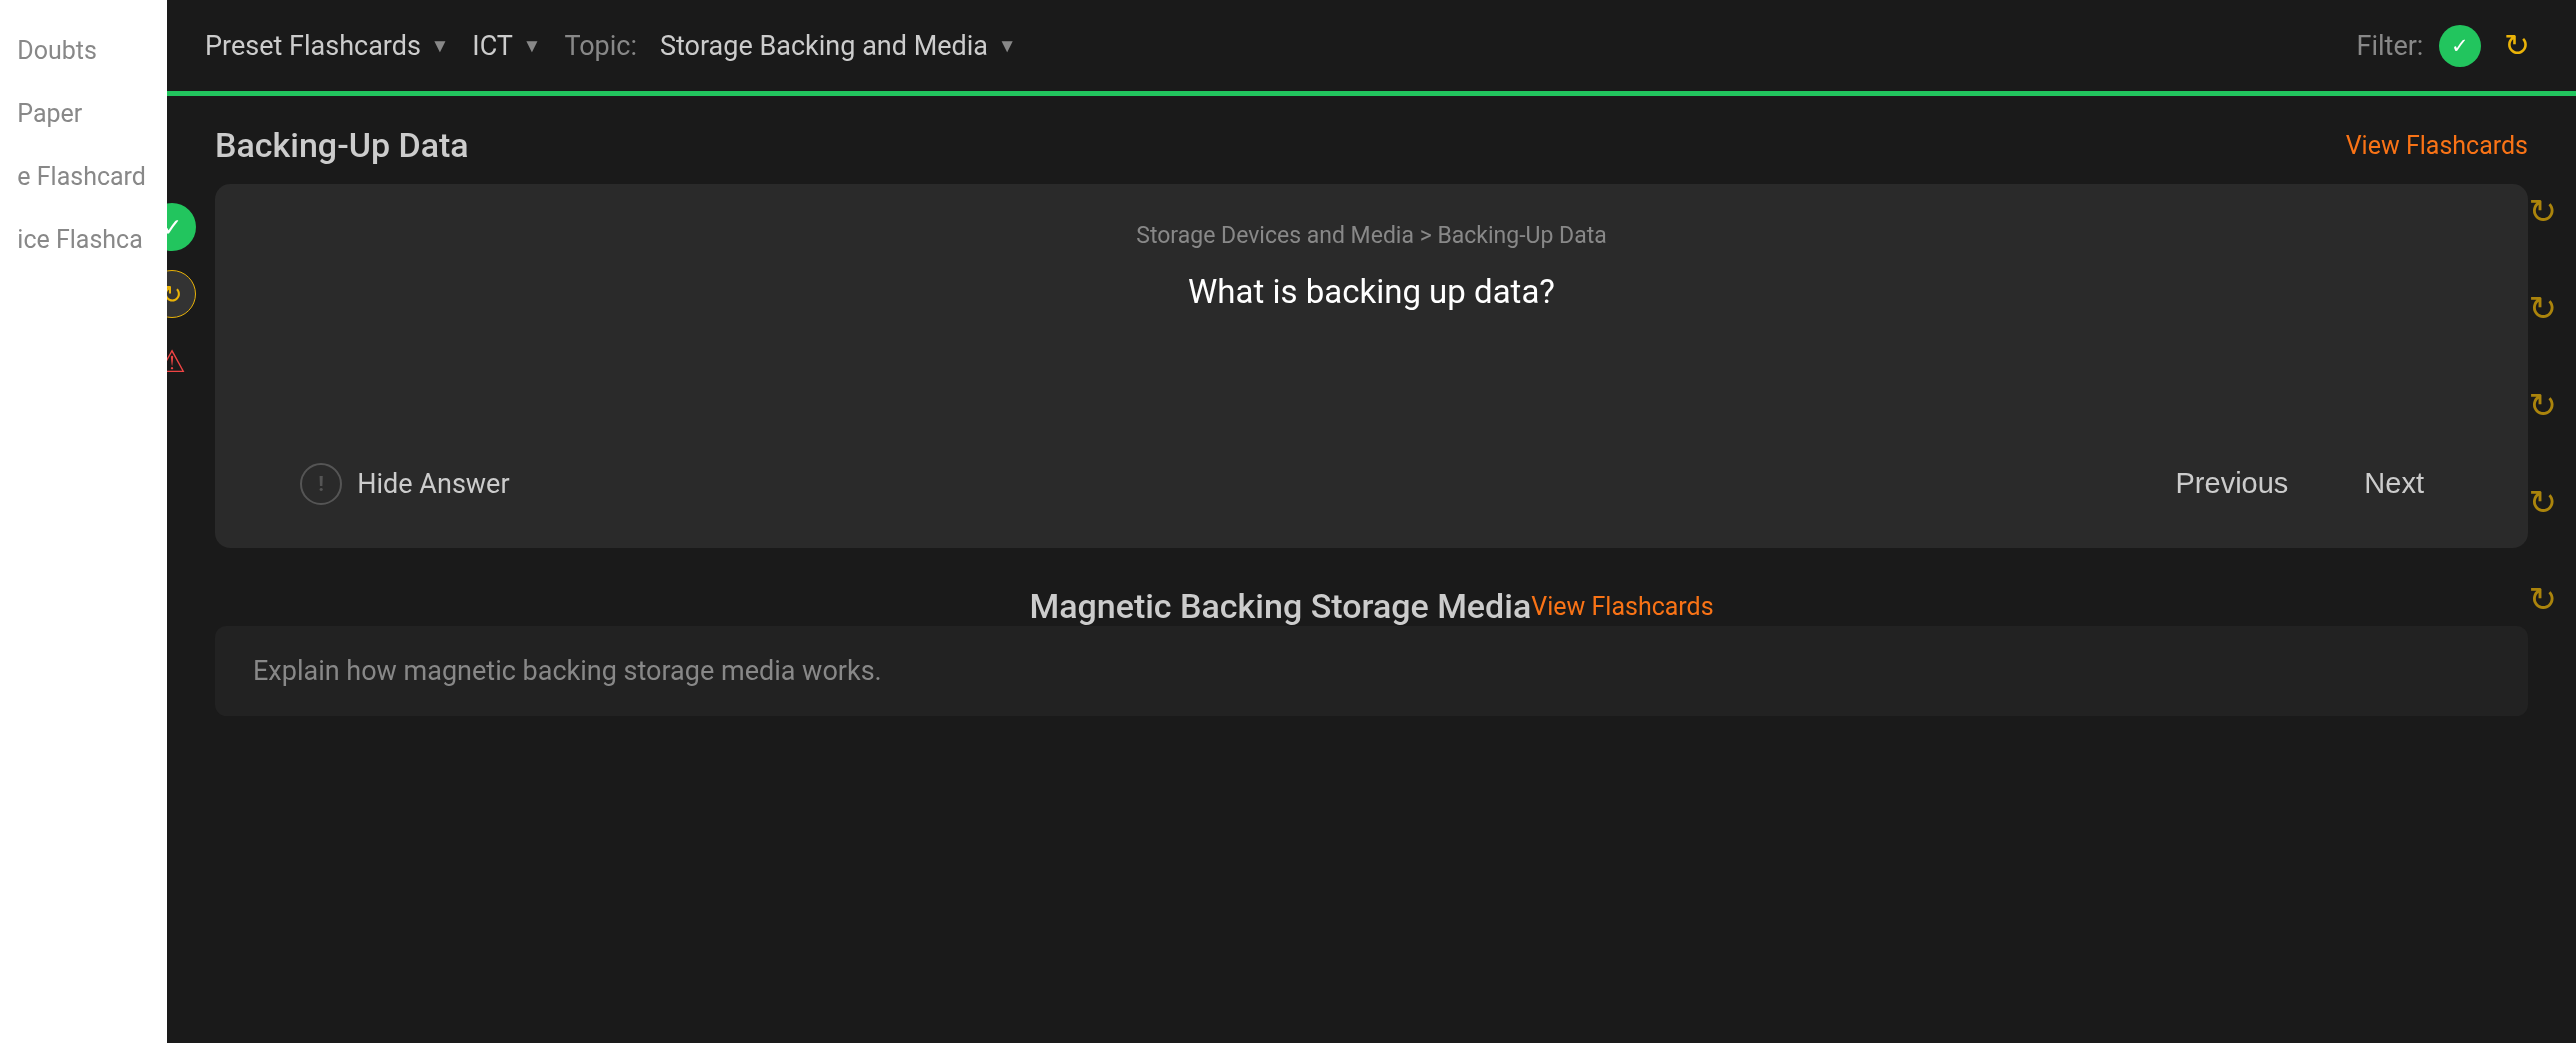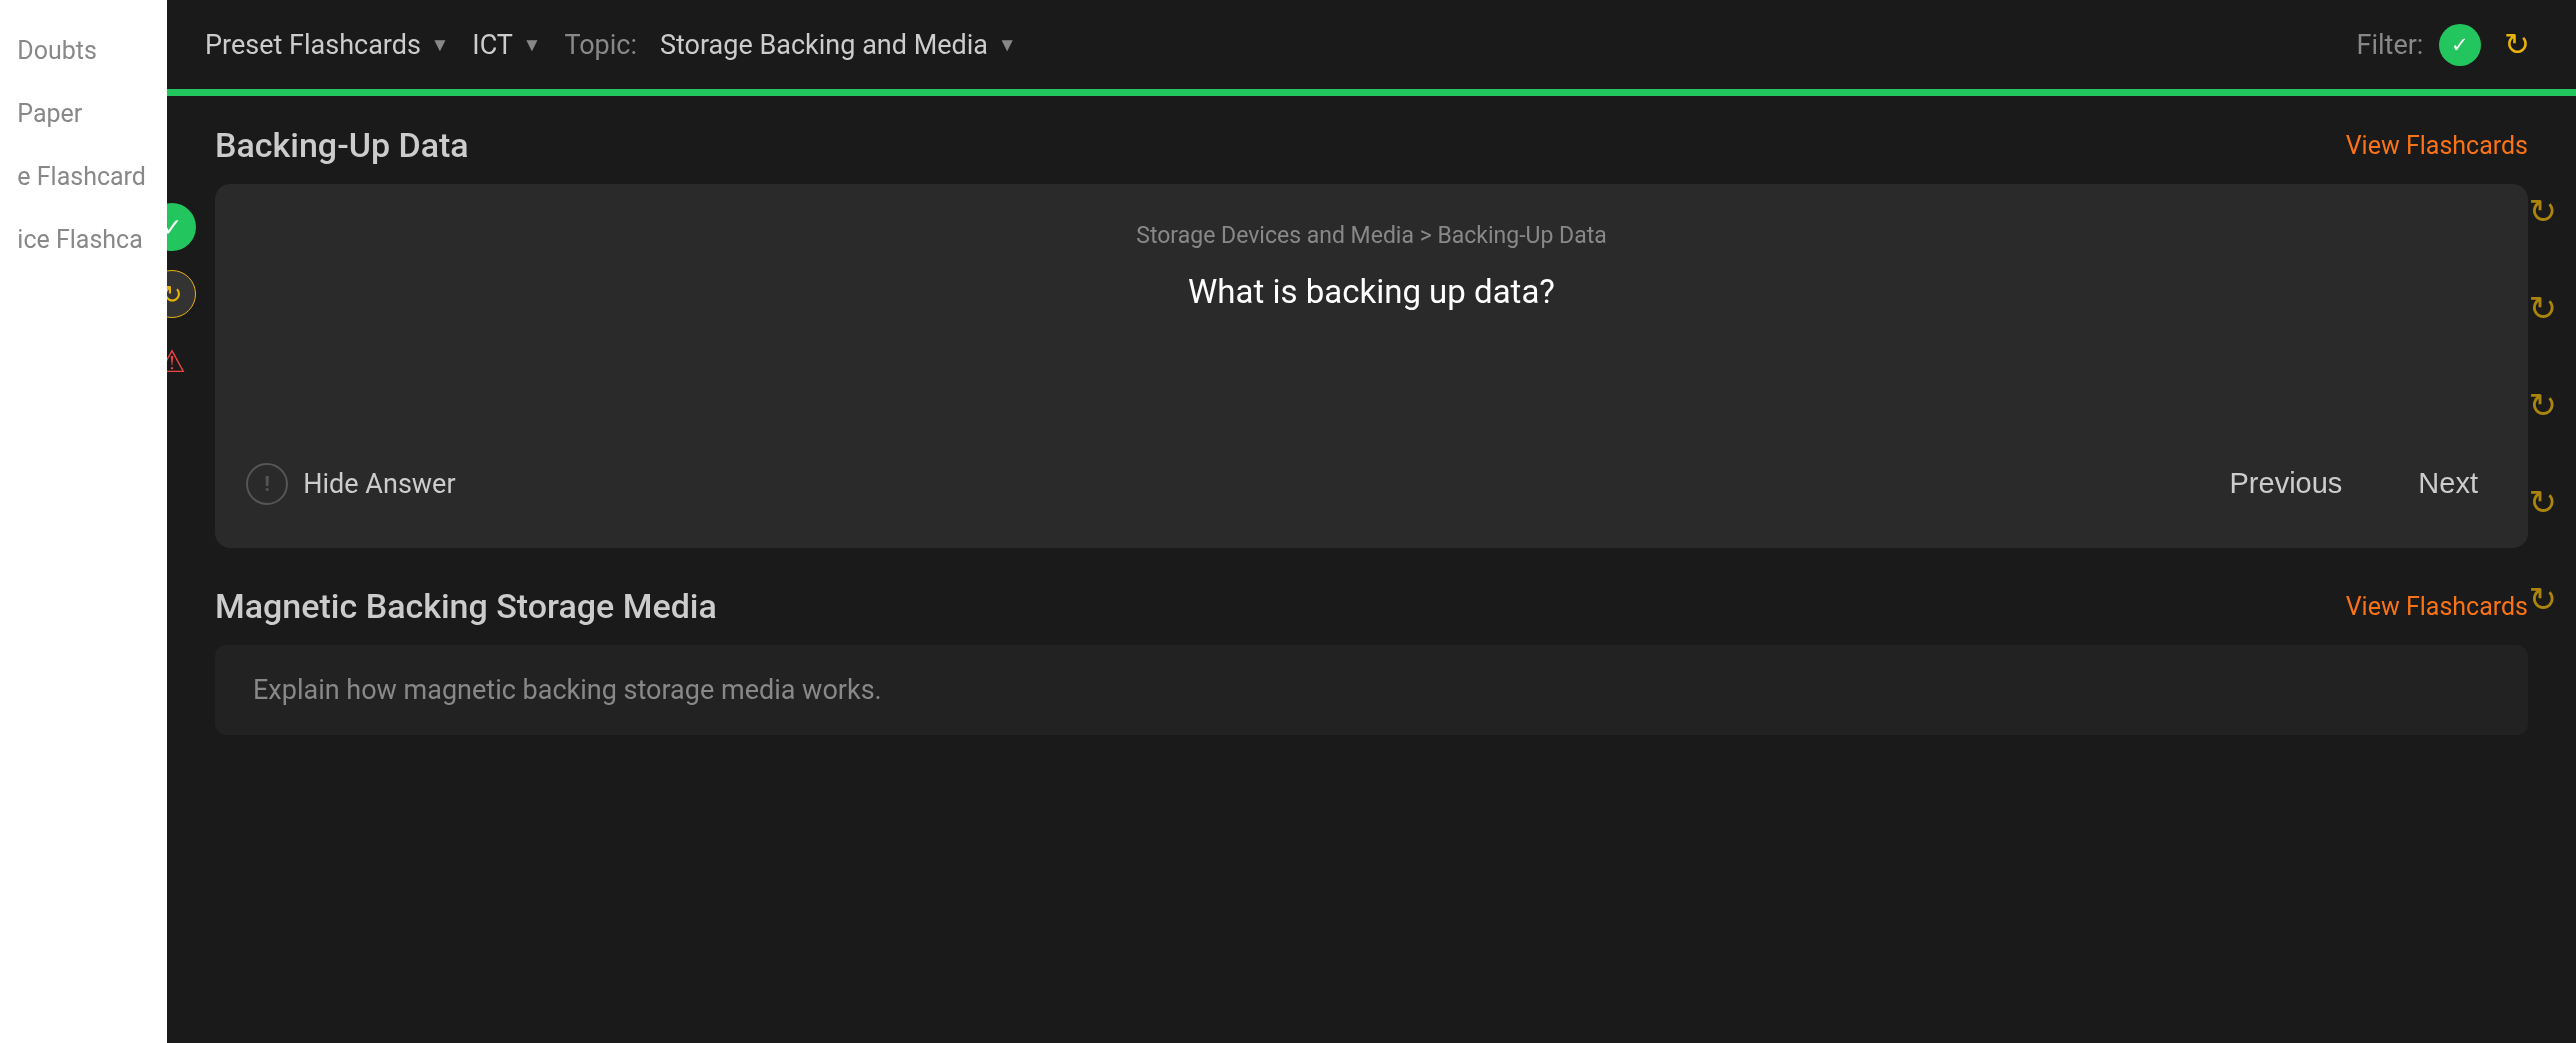--- a/index.html
+++ b/index.html
@@ -41,21 +41,21 @@
       overflow: hidden;
     }
 
     
     .topbar {
       display: flex;
       align-items: center;
       gap: 23px;
       padding: 19px 38px;
       background-color: #1a1a1a;
-      border-bottom: 7px solid #22c55e;
+      border-bottom: 5px solid #22c55e;
       height: 96px;
     }
 
     .topbar-dropdown {
       display: flex;
       align-items: center;
       gap: 9.6px;
       cursor: pointer;
     }
 
@@ -135,21 +135,21 @@
       color: #f97316;
       font-size: 25px;
       cursor: pointer;
       text-decoration: none;
     }
 
     
     .flashcard-modal {
       background-color: #2a2a2a;
       border-radius: 15.3px;
-      padding: 38px 31px;
+      padding: 38px 85px;
       margin-bottom: 38px;
       position: relative;
       min-height: 364px;
       display: flex;
       flex-direction: column;
     }
 
     .flashcard-icons {
       position: absolute;
       left: -67px;
@@ -272,22 +272,21 @@
       color: #eab308;
       font-size: 34px;
       cursor: pointer;
       opacity: 0.7;
     }
 
     
     .section2-header {
       display: flex;
       align-items: center;
-      justify-content: space-between;
-      margin-bottom: 19px;
+      justify-content: center;
     }
 
     .section2-card {
       background-color: #222;
       border-radius: 11.5px;
       padding: 29px 38px;
       color: #888;
       font-size: 27px;
     }
 

